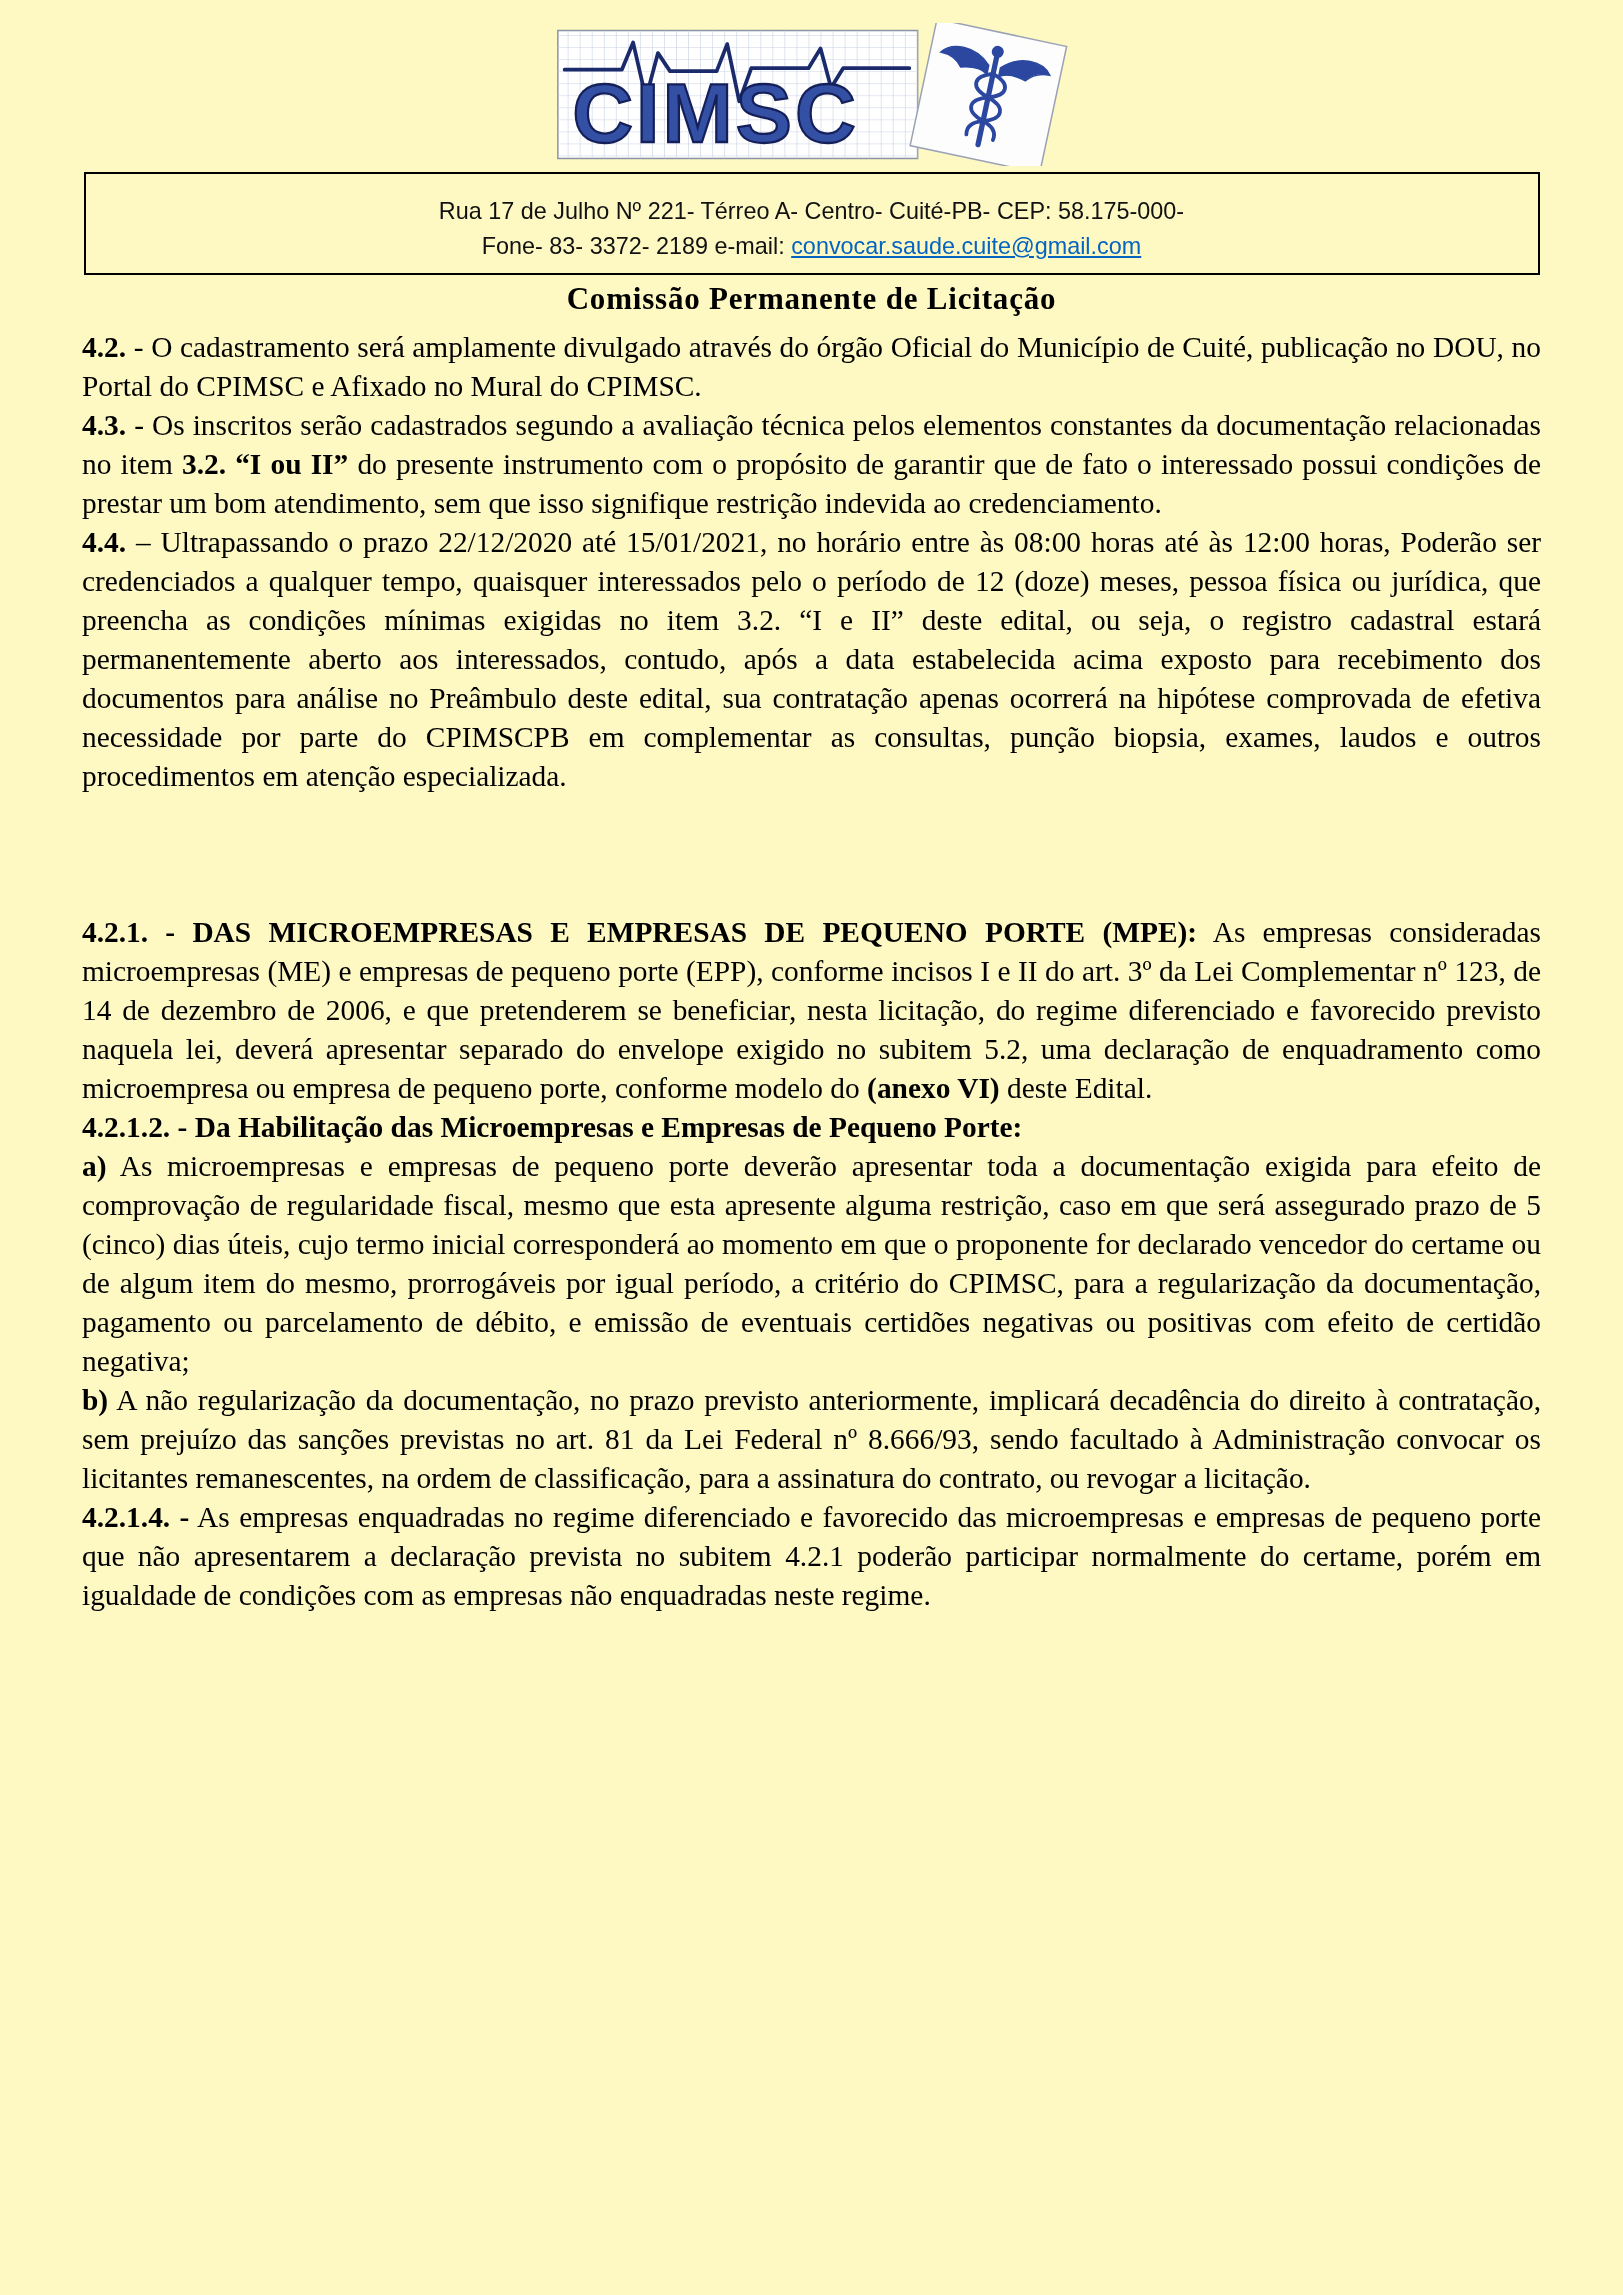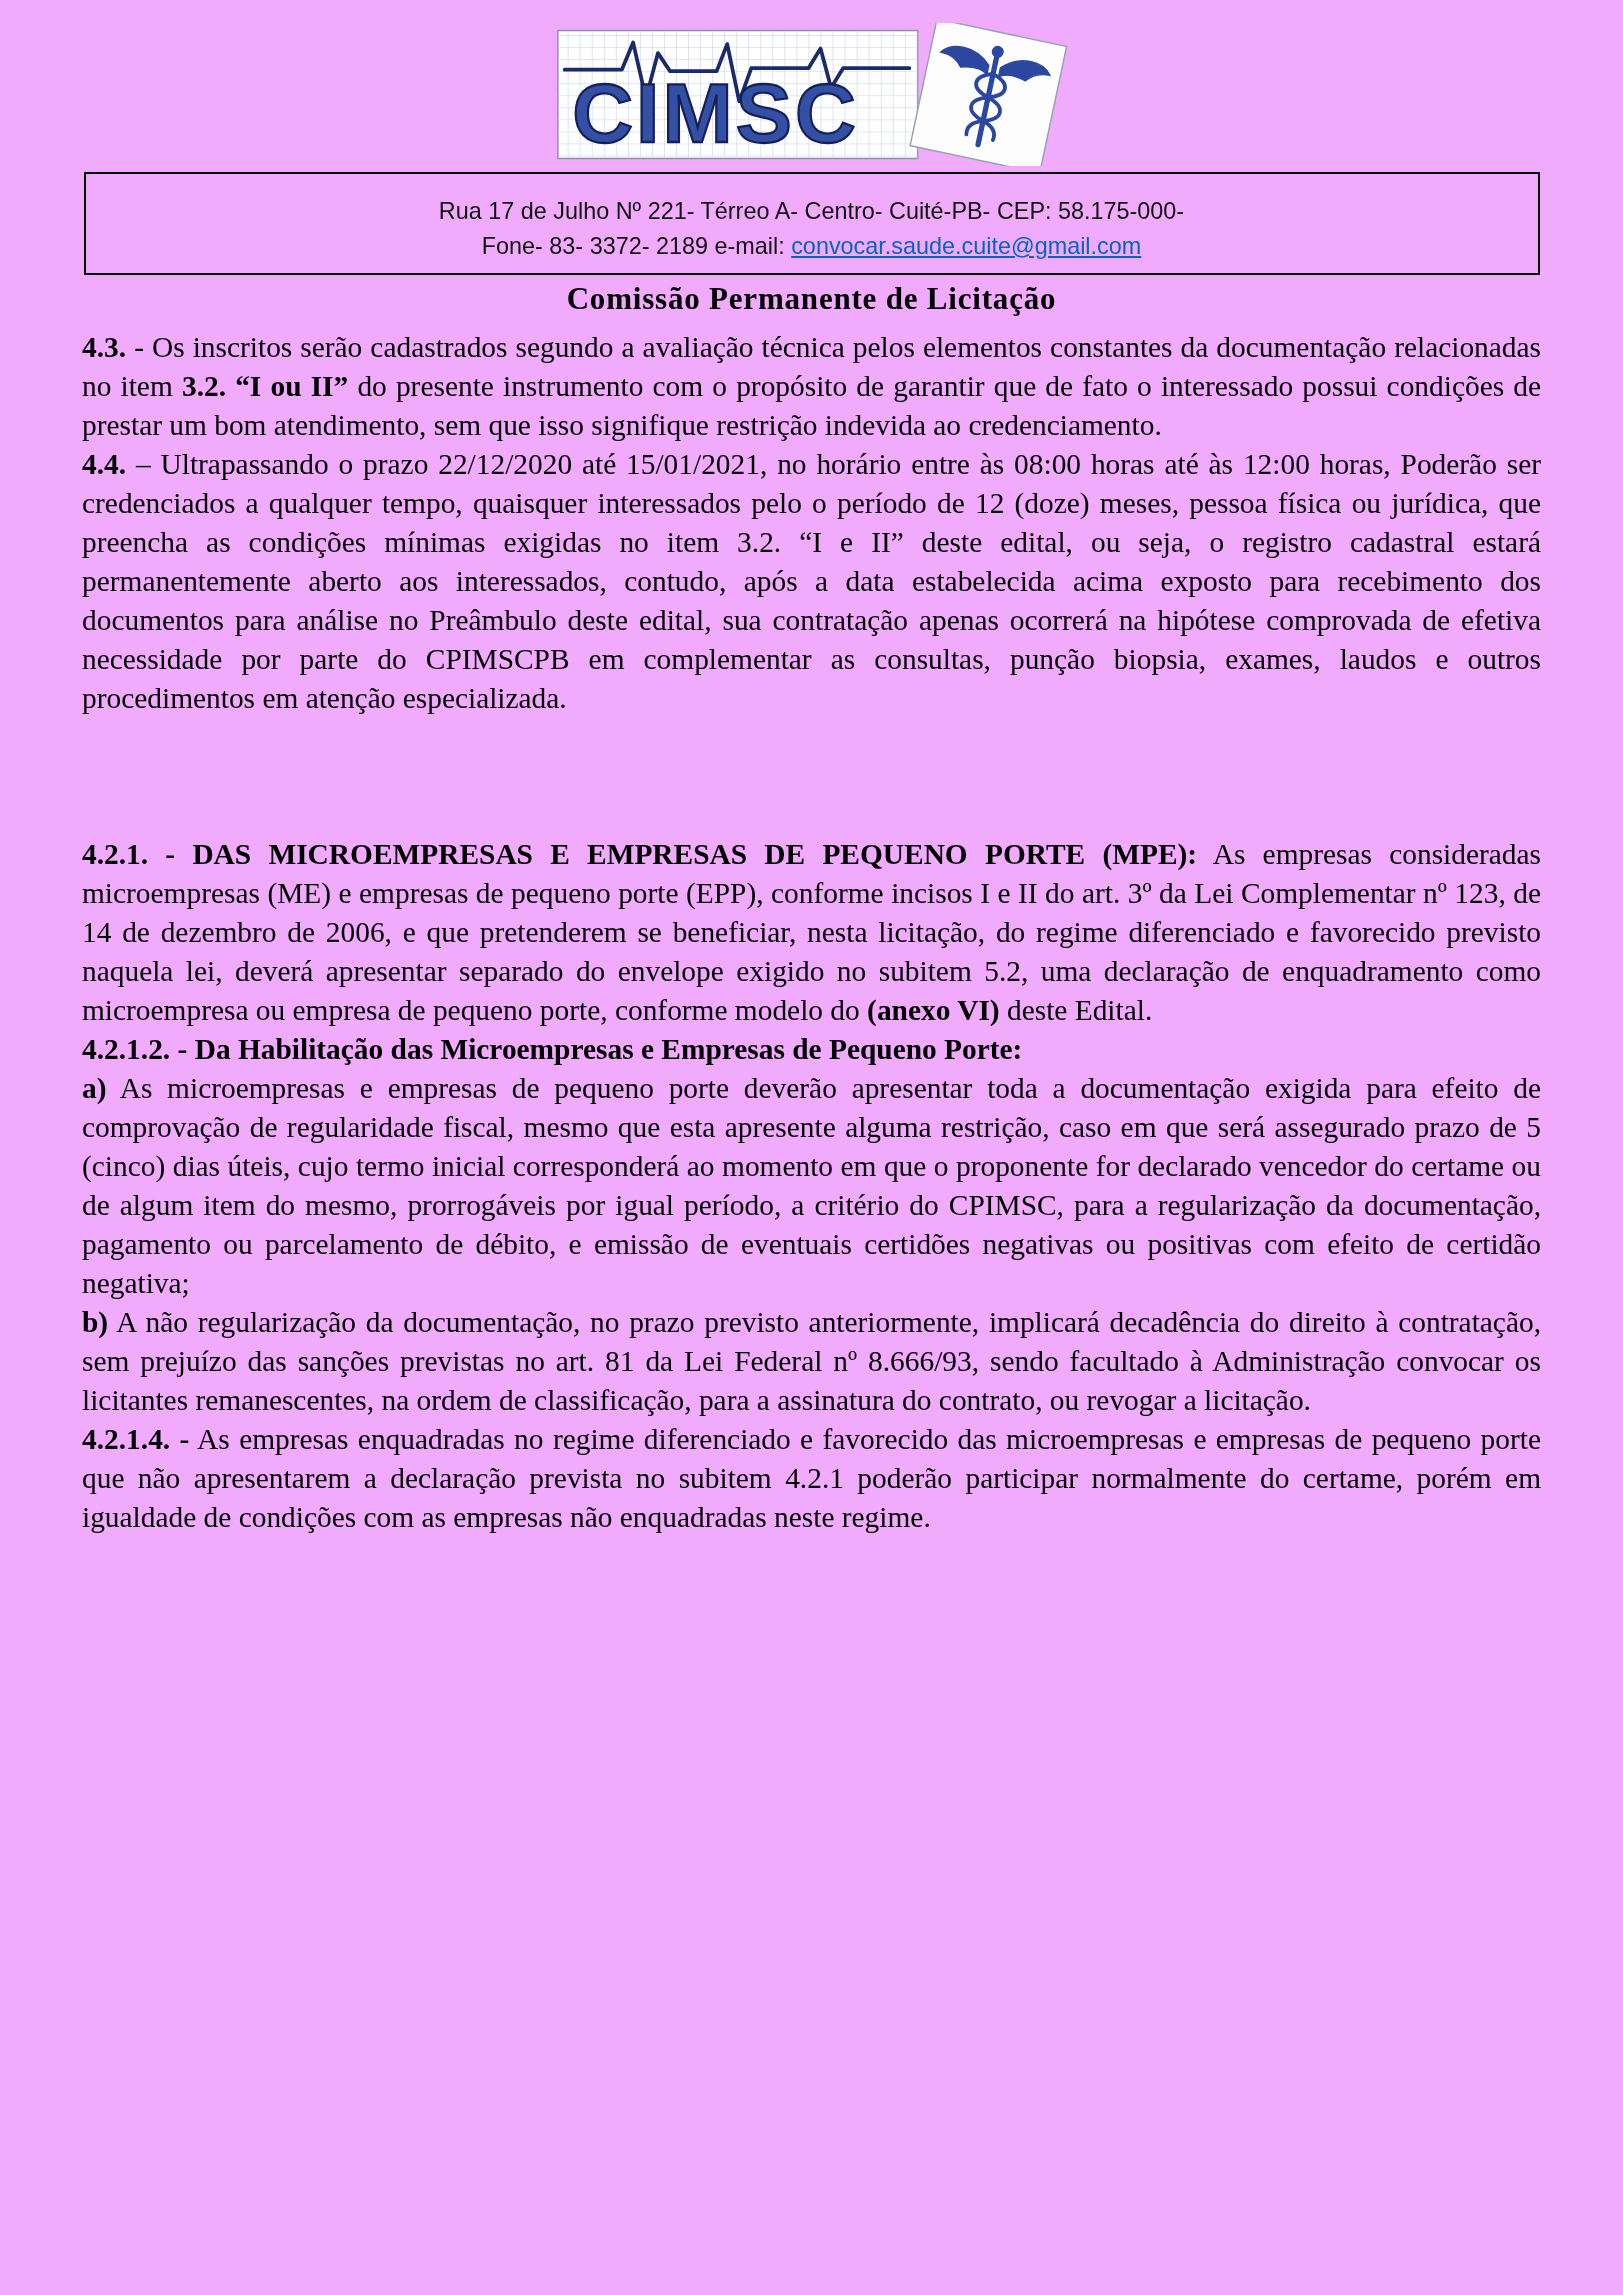--- a/index.html
+++ b/index.html
@@ -1,21 +1,21 @@
 <!DOCTYPE html>
 <html style="font-size:12px"><head>
 <meta charset="utf-8">
 <style>
   html, body { margin: 0; padding: 0; background: #e8e8e8; }
   .page {
     position: relative;
     width: 1623px;
     height: 2295px;
     margin: 0 auto;
-    background: #f0abfc;
+    background: #fef9c3;
     box-sizing: border-box;
     padding: 22.7px 82px 0 82px;
     font-family: "Liberation Serif", serif;
     color: #000;
     overflow: hidden;
   }
 
   
   .logo-row { display: flex; justify-content: center; margin-bottom: 6px; }
   .logo { display: block; }
@@ -107,20 +107,21 @@
 
     <div class="addr-box">
       <div>Rua 17 de Julho Nº 221- Térreo A- Centro- Cuité-PB- CEP: 58.175-000-</div>
       <div><span>Fone- 83- 3372- 2189 e-mail: </span><a class="email" href="#">convocar.saude.cuite@gmail.com</a></div>
     </div>
 
     <div class="commission">Comissão Permanente de Licitação</div>
   </header>
 
   <main class="doc-body">
+      <p class="para body"><span class="b">4.2.</span><span class="r"> - O cadastramento será amplamente divulgado através do órgão Oficial do Município de Cuité, publicação no DOU, no Portal do CPIMSC e Afixado no Mural do CPIMSC.</span></p>
       <p class="para body"><span class="b">4.3.</span><span class="r"> - Os inscritos serão cadastrados segundo a avaliação técnica pelos elementos constantes da documentação relacionadas no item </span><span class="b">3.2. “I ou II”</span><span class="r"> do presente instrumento com o propósito de garantir que de fato o interessado possui condições de prestar um bom atendimento, sem que isso signifique restrição indevida ao credenciamento.</span></p>
       <p class="para body"><span class="b">4.4.</span><span class="r"> – Ultrapassando o prazo 22/12/2020 até 15/01/2021, no horário entre às 08:00 horas até às 12:00 horas, Poderão ser credenciados a qualquer tempo, quaisquer interessados pelo o período de 12 (doze) meses, pessoa física ou jurídica, que preencha as condições mínimas exigidas no item 3.2. “I e II” deste edital, ou seja, o registro cadastral estará permanentemente aberto aos interessados, contudo, após a data estabelecida acima exposto para recebimento dos documentos para análise no Preâmbulo deste edital, sua contratação apenas ocorrerá na hipótese comprovada de efetiva necessidade por parte do CPIMSCPB em complementar as consultas, punção biopsia, exames, laudos e outros procedimentos em atenção especializada.</span></p>
       <p class="para spacer"></p>
       <p class="para spacer"></p>
       <p class="para spacer"></p>
       <p class="para body"><span class="b">4.2.1. - DAS MICROEMPRESAS E EMPRESAS DE PEQUENO PORTE (MPE):</span><span class="r"> As empresas consideradas microempresas (ME) e empresas de pequeno porte (EPP), conforme incisos I e II do art. 3º da Lei Complementar nº 123, de 14 de dezembro de 2006, e que pretenderem se beneficiar, nesta licitação, do regime diferenciado e favorecido previsto naquela lei, deverá apresentar separado do envelope exigido no subitem 5.2, uma declaração de enquadramento como microempresa ou empresa de pequeno porte, conforme modelo do </span><span class="b">(anexo VI)</span><span class="r"> deste Edital.</span></p>
       <p class="para body"><span class="b">4.2.1.2. - Da Habilitação das Microempresas e Empresas de Pequeno Porte:</span></p>
       <p class="para body"><span class="b">a)</span><span class="r"> As microempresas e empresas de pequeno porte deverão apresentar toda a documentação exigida para efeito de comprovação de regularidade fiscal, mesmo que esta apresente alguma restrição, caso em que será assegurado prazo de 5 (cinco) dias úteis, cujo termo inicial corresponderá ao momento em que o proponente for declarado vencedor do certame ou de algum item do mesmo, prorrogáveis por igual período, a critério do CPIMSC, para a regularização da documentação, pagamento ou parcelamento de débito, e emissão de eventuais certidões negativas ou positivas com efeito de certidão negativa;</span></p>
       <p class="para body"><span class="b">b)</span><span class="r"> A não regularização da documentação, no prazo previsto anteriormente, implicará decadência do direito à contratação, sem prejuízo das sanções previstas no art. 81 da Lei Federal nº 8.666/93, sendo facultado à Administração convocar os licitantes remanescentes, na ordem de classificação, para a assinatura do contrato, ou revogar a licitação.</span></p>
       <p class="para body"><span class="b">4.2.1.4. -</span><span class="r"> As empresas enquadradas no regime diferenciado e favorecido das microempresas e empresas de pequeno porte que não apresentarem a declaração prevista no subitem 4.2.1 poderão participar normalmente do certame, porém em igualdade de condições com as empresas não enquadradas neste regime.</span></p>

